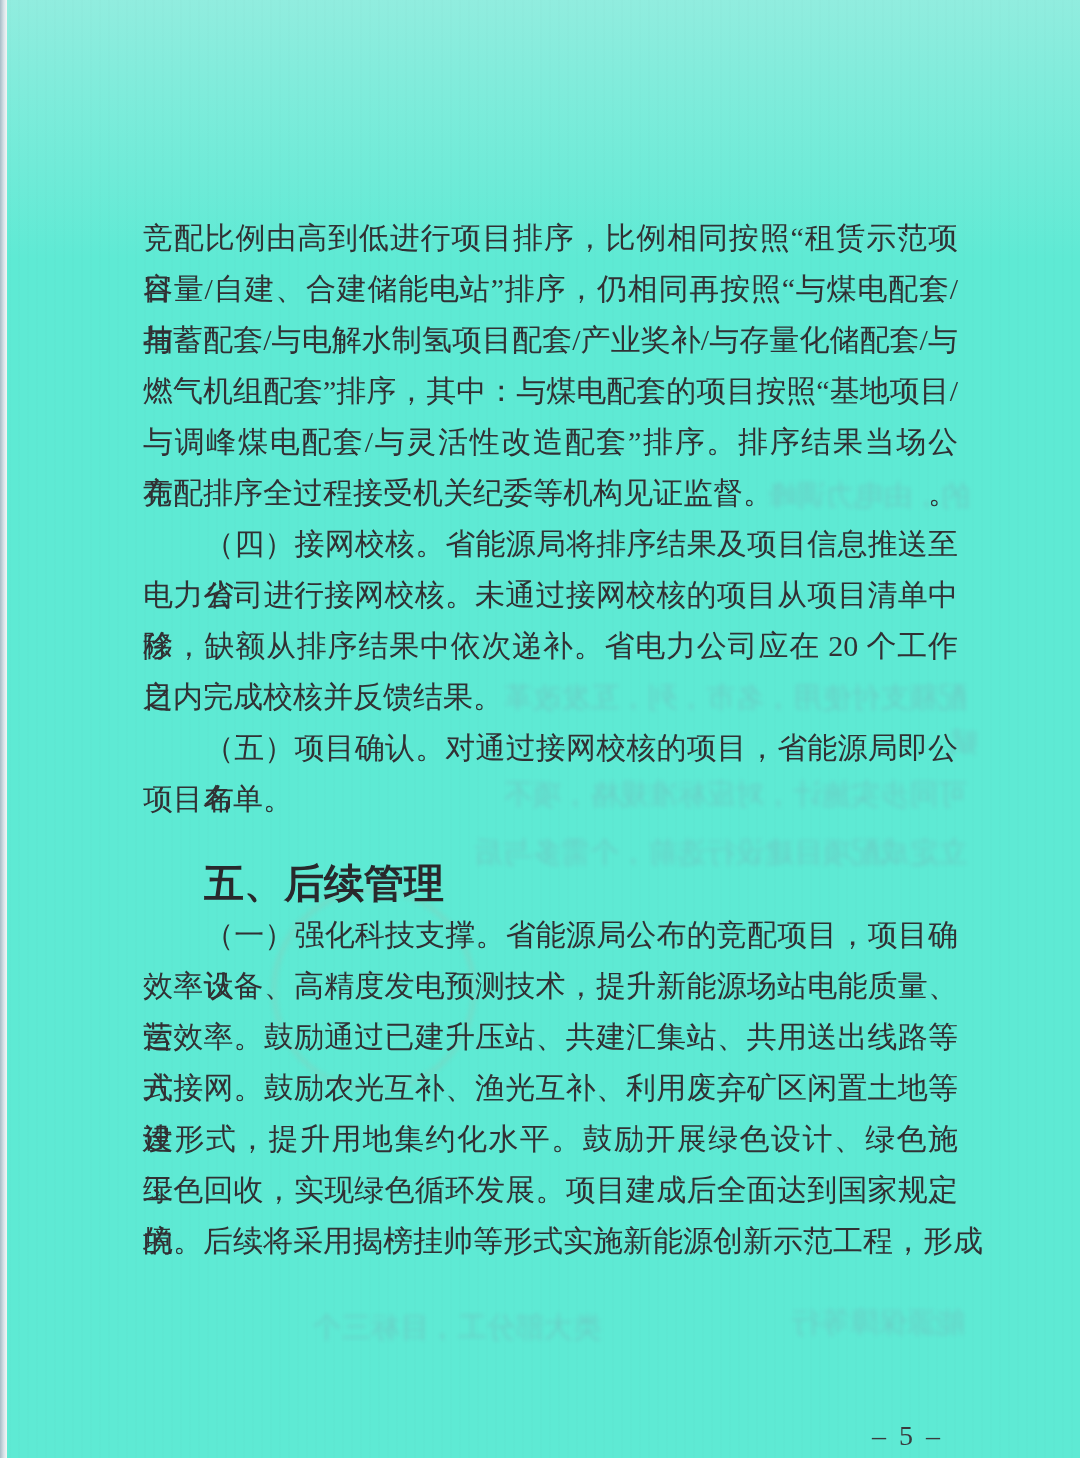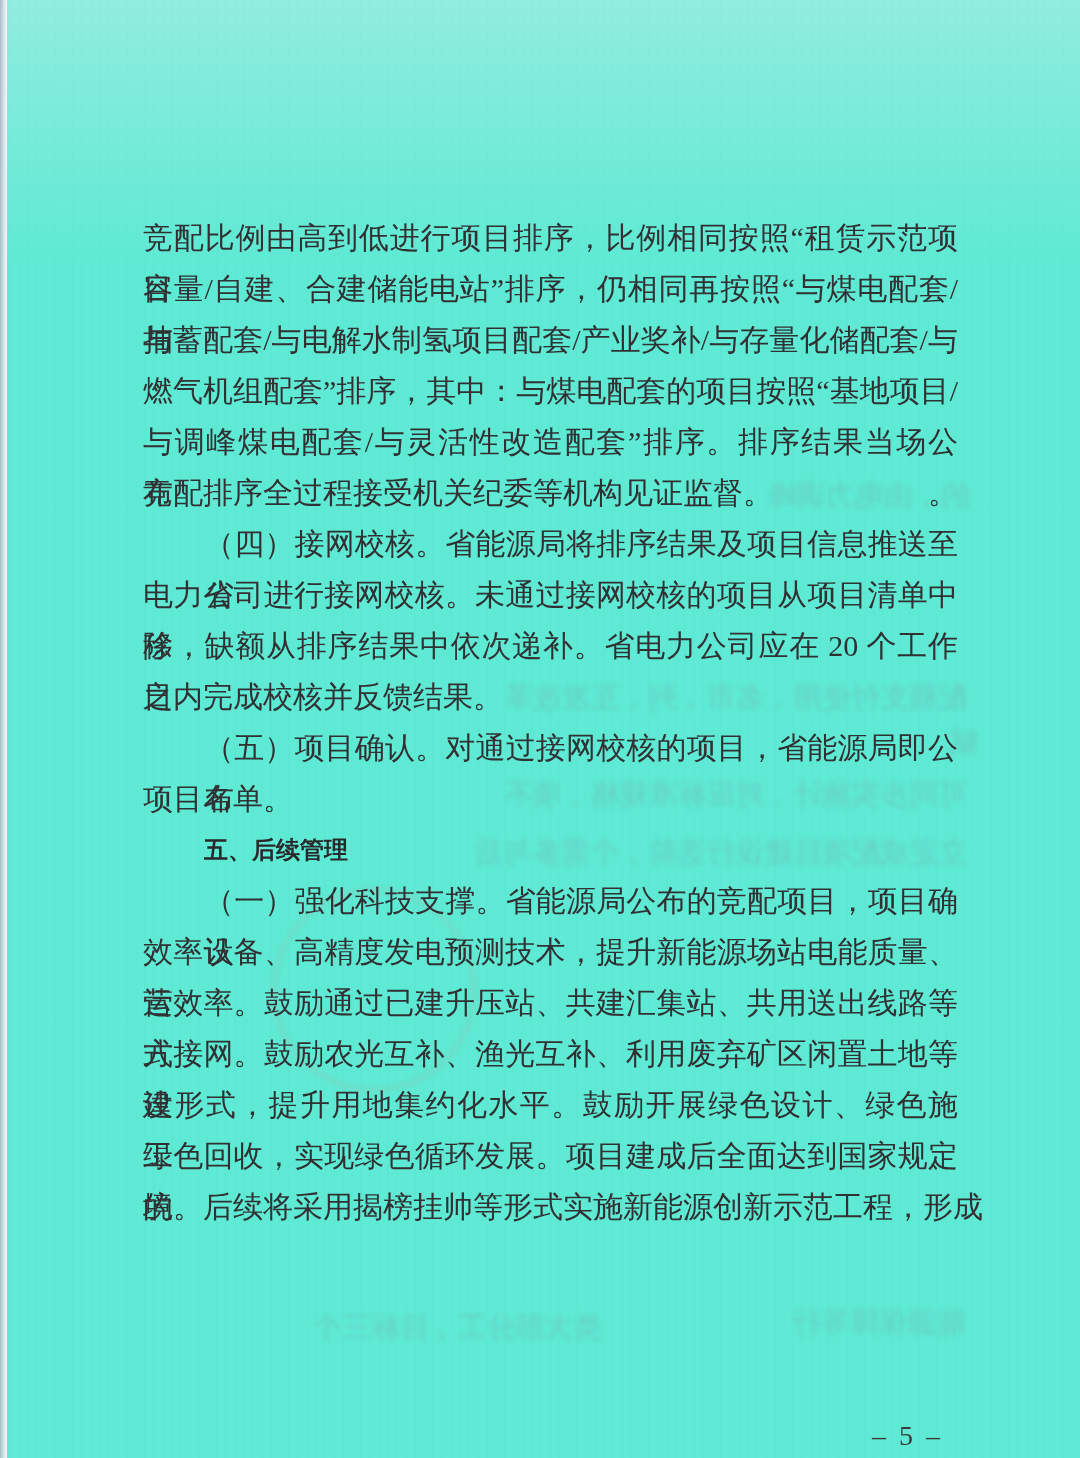--- a/index.html
+++ b/index.html
@@ -49,22 +49,23 @@
   }
   .full {
     white-space: normal;
     text-align: justify;
     text-align-last: justify;
   }
   .indent { padding-left: 61px; }
   .heading {
     font-family: "Liberation Sans", "DejaVu Sans", sans-serif;
     font-weight: 700;
-    font-size: 24px;
+    font-size: 40px;
     color: #29292c;
+    margin-top: 34px;
   }
   
   .bleed {
     position: absolute;
     transform: scaleX(-1);
     filter: blur(2.2px);
     opacity: 0.30;
     color: #7e93a4;
     font-size: 29px;
     line-height: 32px;

